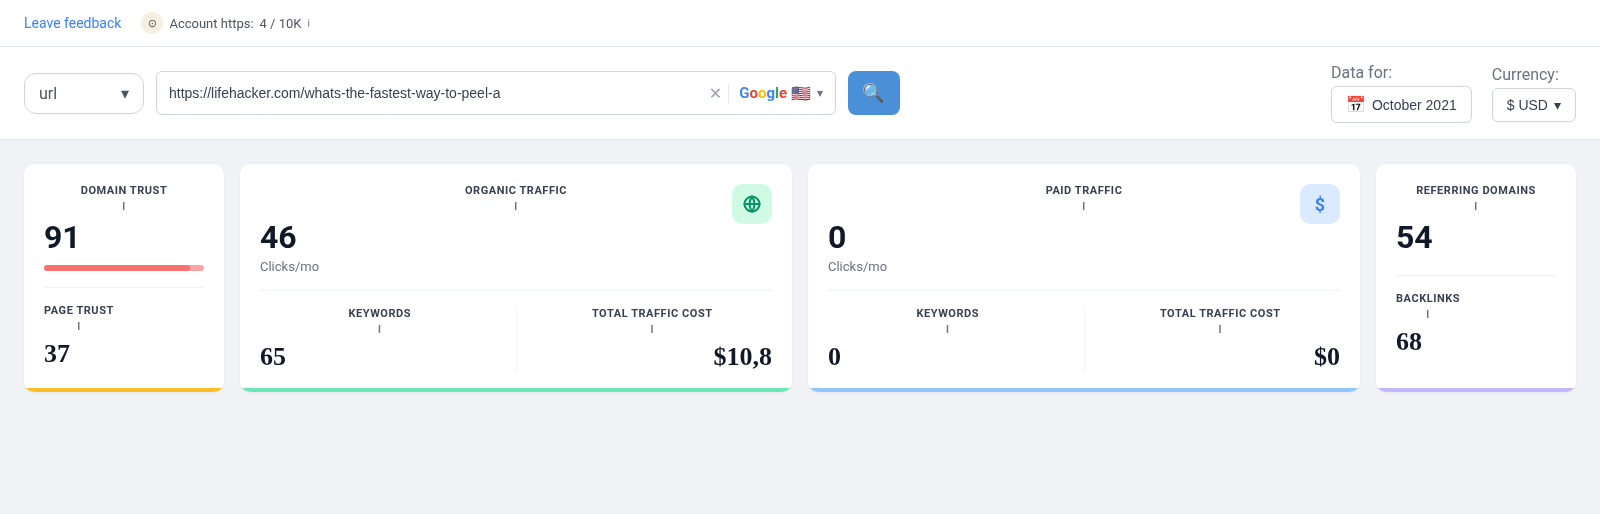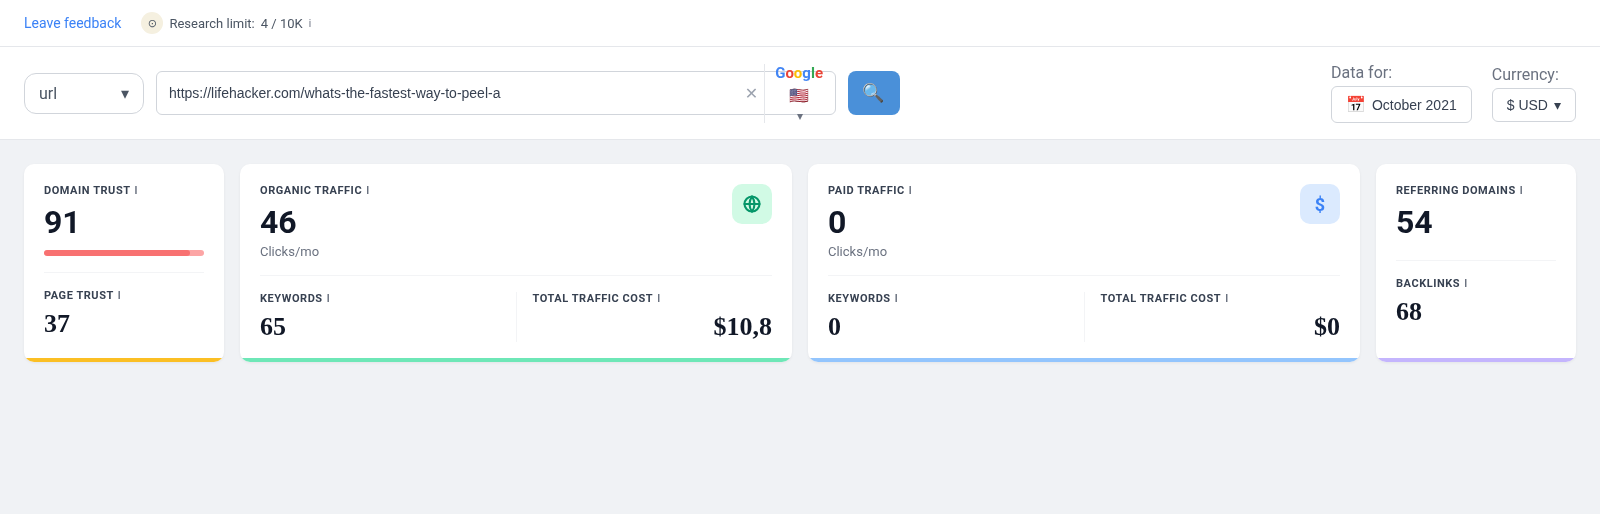--- a/index.html
+++ b/index.html
@@ -110,21 +110,20 @@
       color: #374151;
       flex: 1;
       background: transparent;
     }
     .search-engine-group {
       display: flex;
       align-items: center;
       gap: 4px;
       padding-left: 10px;
       border-left: 1px solid #e5e7eb;
-      flex-direction: column;
     }
     .flag-emoji { font-size: 16px; }
     .chevron-down { color: #6b7280; font-size: 12px; margin-left: 2px; }
     .clear-btn {
       background: none;
       border: none;
       cursor: pointer;
       color: #9ca3af;
       font-size: 16px;
       padding: 0 6px;
@@ -219,20 +218,21 @@
     .card-label {
       font-size: 11px;
       font-weight: 700;
       letter-spacing: 0.05em;
       color: #374151;
       text-transform: uppercase;
       display: flex;
       align-items: center;
       gap: 4px;
       margin-bottom: 8px;
+      flex-direction: column;
     }
     .card-value {
       font-size: 32px;
       font-weight: 700;
       color: #111827;
       line-height: 1.1;
       margin-bottom: 4px;
     }
     .card-value-medium {
       font-size: 26px;
@@ -297,21 +297,21 @@
     }
   </style>
 </head>
 <body>
 
 <div class="header">
   <div class="header-right">
     <a class="leave-feedback">Leave feedback</a>
     <div class="account-limit">
       <div class="account-limit-icon">⊙</div>
-      <span>Research limit:</span>
+      <span>Account https:</span>
       <span>4 / 10K</span>
       <sup class="info-sup">i</sup>
     </div>
   </div>
 </div>
 
 <div class="search-bar">
   <div class="url-type-select">
     <span>url</span>
     <span>▾</span>

